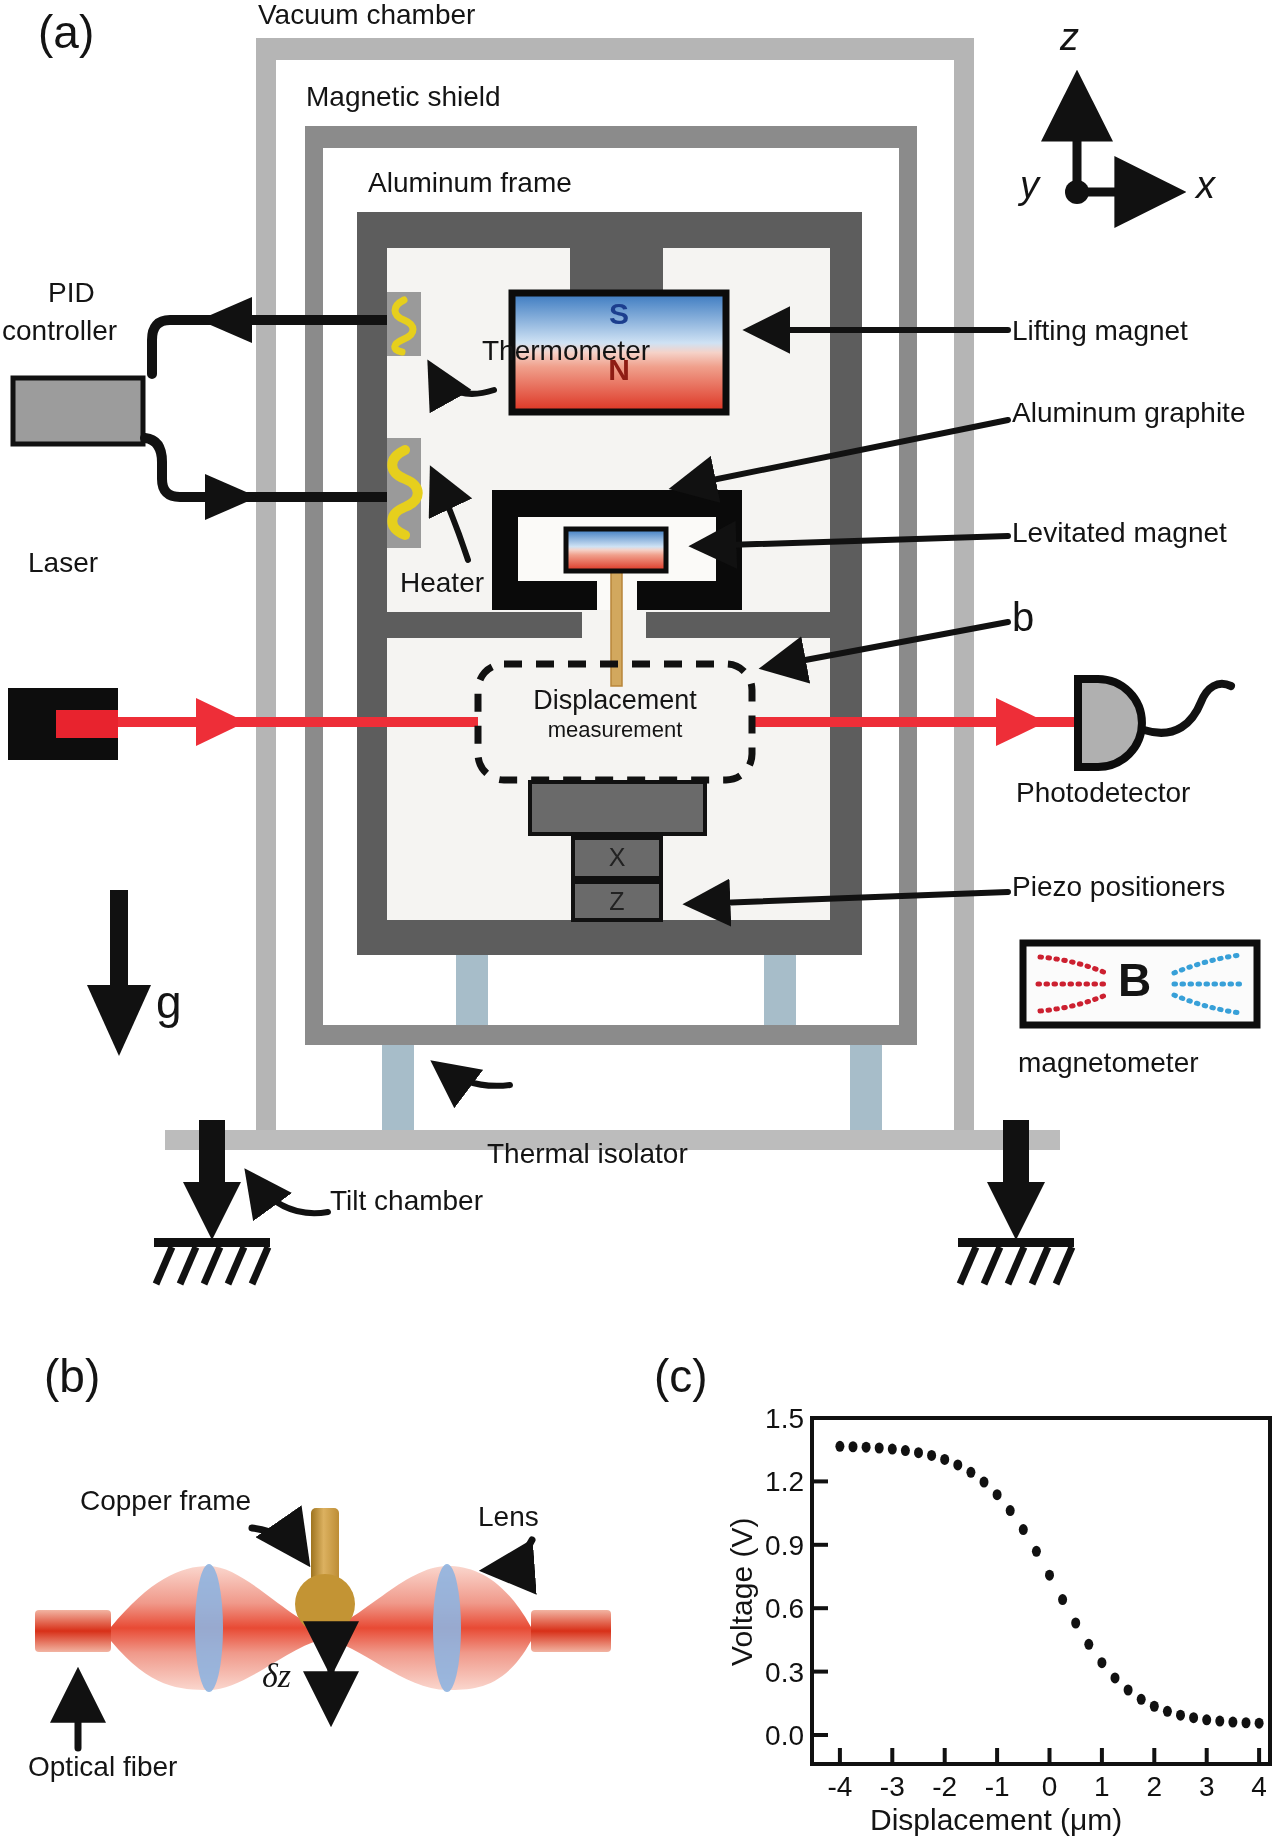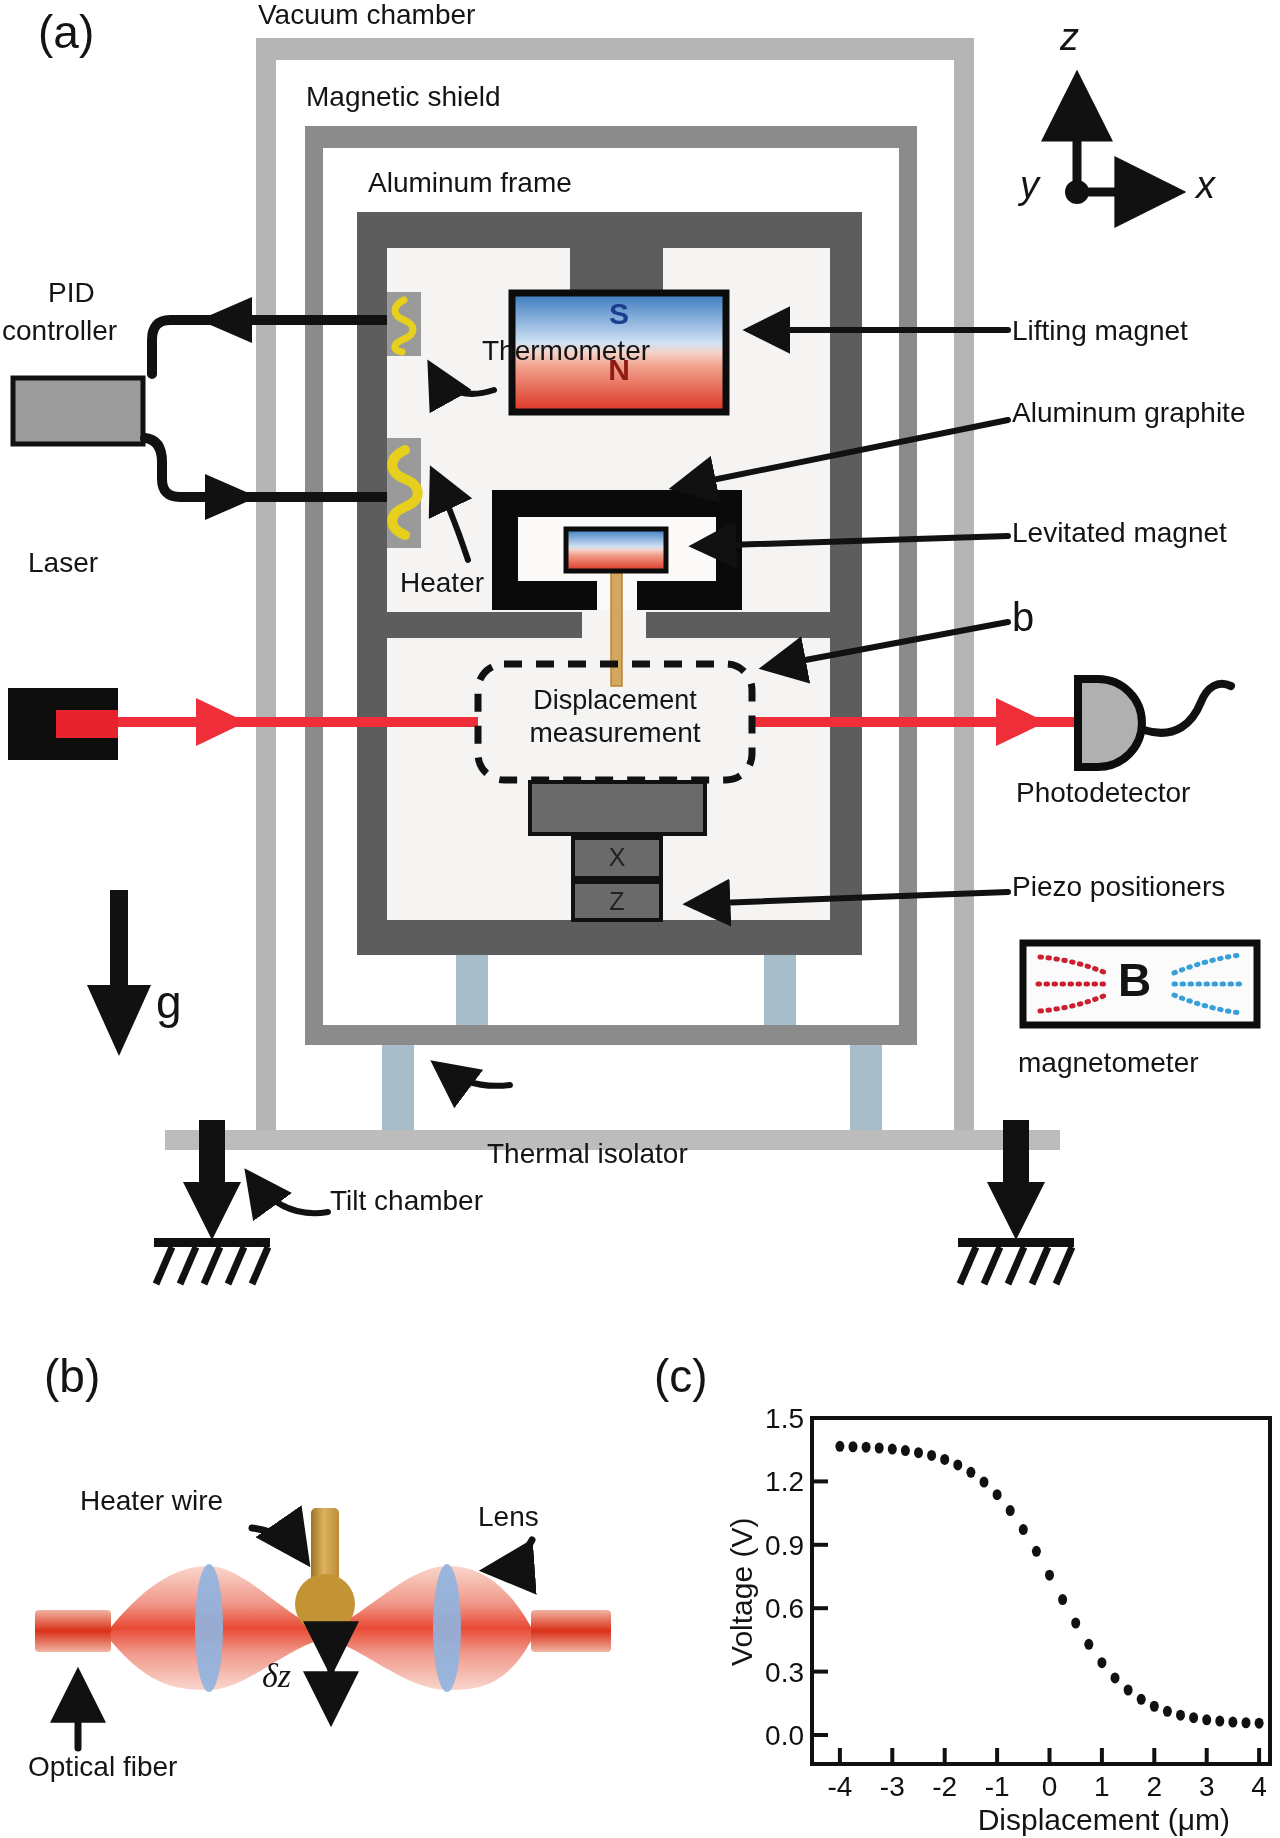--- a/index.html
+++ b/index.html
@@ -281,39 +281,39 @@
 <div class="lbl" style="left:48px;top:278px">PID</div>
 <div class="lbl" style="left:2px;top:316px">controller</div>
 <div class="lbl" style="left:482px;top:336px">Thermometer</div>
 <div class="lbl" style="left:400px;top:568px">Heater</div>
 <div class="lbl" style="left:28px;top:548px">Laser</div>
 <div class="lbl" style="left:1012px;top:316px">Lifting magnet</div>
 <div class="lbl" style="left:1012px;top:398px">Aluminum graphite</div>
 <div class="lbl" style="left:1012px;top:518px">Levitated magnet</div>
 <div class="lbl" style="left:1012px;top:596px;font-size:40px">b</div>
 <div class="lbl ctr" style="left:478px;top:686px;width:274px;font-size:27px">Displacement</div>
-<div class="lbl ctr" style="left:478px;top:718px;width:274px;font-size:28px">measurement</div>
+<div class="lbl ctr" style="left:478px;top:718px;width:274px;font-size:22px">measurement</div>
 <div class="lbl" style="left:1016px;top:778px">Photodetector</div>
 <div class="lbl" style="left:1012px;top:872px">Piezo positioners</div>
 <div class="lbl" style="left:1118px;top:956px;font-size:46px;font-weight:bold">B</div>
 <div class="lbl" style="left:1018px;top:1048px">magnetometer</div>
 <div class="lbl" style="left:487px;top:1139px">Thermal isolator</div>
 <div class="lbl" style="left:330px;top:1186px">Tilt chamber</div>
 <div class="lbl" style="left:156px;top:978px;font-size:46px">g</div>
 <div class="lbl ctr" style="left:604px;top:298px;width:30px;font-size:30px;font-weight:bold;color:#1c3e8e">S</div>
 <div class="lbl ctr" style="left:604px;top:354px;width:30px;font-size:30px;font-weight:bold;color:#8e1c14">N</div>
 <div class="lbl ctr" style="left:573px;top:844px;width:88px;font-size:25px;color:#222">X</div>
 <div class="lbl ctr" style="left:573px;top:888px;width:88px;font-size:25px;color:#222">Z</div>
 <div class="lbl" style="left:1060px;top:18px;font-size:38px;font-style:italic">z</div>
 <div class="lbl" style="left:1020px;top:166px;font-size:38px;font-style:italic">y</div>
 <div class="lbl" style="left:1196px;top:166px;font-size:38px;font-style:italic">x</div>
 
 <div class="lbl panel-letter" style="left:44px;top:1352px">(b)</div>
-<div class="lbl" style="left:80px;top:1486px">Heater wire</div>
+<div class="lbl" style="left:80px;top:1486px">Copper frame</div>
 <div class="lbl" style="left:478px;top:1502px">Lens</div>
 <div class="lbl" style="left:262px;top:1658px;font-size:34px;font-style:italic;font-family:Liberation Serif, serif">δz</div>
 <div class="lbl" style="left:28px;top:1752px">Optical fiber</div>
 
 <div class="lbl panel-letter" style="left:654px;top:1352px">(c)</div>
-<div class="lbl" style="left:870px;top:1804px;width:360px;text-align:right;font-size:30px">Displacement (μm)</div>
+<div class="lbl" style="left:870px;top:1804px;width:360px;text-align:left;font-size:30px">Displacement (μm)</div>
 <div class="lbl" style="left:612px;top:1576px;width:260px;text-align:center;font-size:30px;transform:rotate(-90deg)">Voltage (V)</div>
 
 </div>
 
 </body></html>

